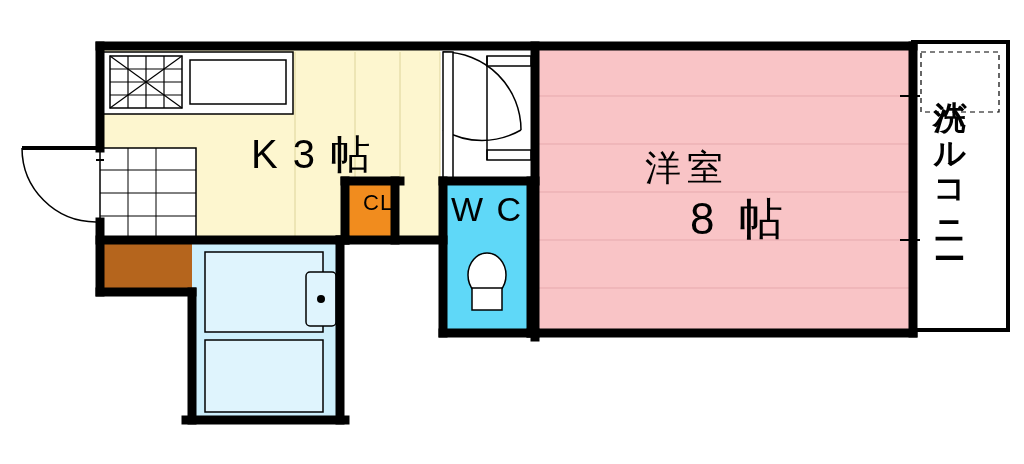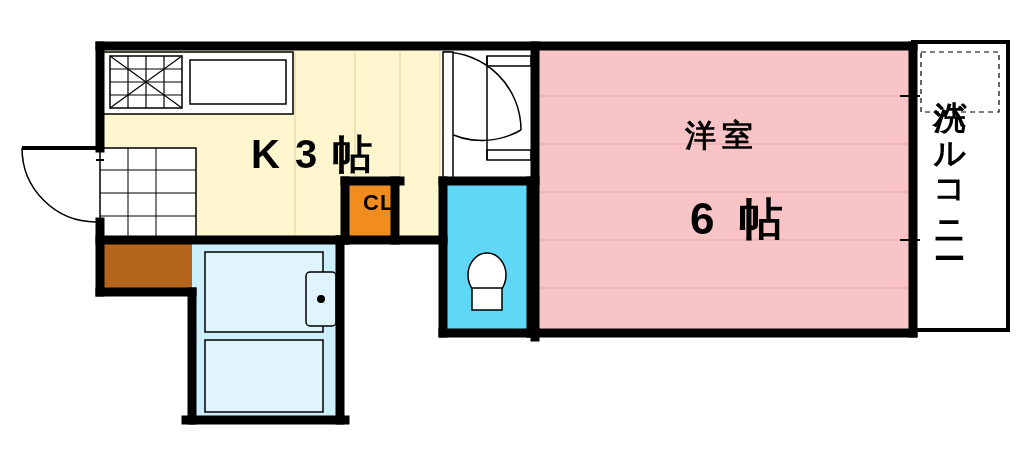--- a/index.html
+++ b/index.html
@@ -1,19 +1,19 @@
 <!DOCTYPE html>
 <html><head>
 <meta charset="utf-8">
 <style>
   html,body{margin:0;padding:0;background:#ffffff;}
   body{width:1024px;height:464px;overflow:hidden;font-family:"Liberation Sans",sans-serif;}
   #stage{position:relative;width:1024px;height:464px;background:#ffffff;}
   .abs{position:absolute;}
-  .lbl{position:absolute;font-weight:bold;color:#000;white-space:nowrap;letter-spacing:2px;}
+  .lbl{position:absolute;font-weight:normal;color:#000;white-space:nowrap;letter-spacing:2px;}
   .vlbl{position:absolute;font-weight:bold;color:#000;writing-mode:vertical-rl;text-orientation:upright;letter-spacing:4px;}
   svg{display:block;}
 </style>
 </head>
 <body>
 
 <div id="stage">
 
   <svg class="abs" style="left:0;top:0" width="1024" height="464" viewBox="0 0 1024 464">
 
@@ -136,20 +136,21 @@
       <rect x="913" y="42" width="95" height="288" stroke-width="4"></rect>
     </g>
     <rect x="921" y="52" width="78" height="60" fill="#ffffff" stroke="#000" stroke-width="1.2" stroke-dasharray="5 4"></rect>
 
   </svg>
 
   <div class="lbl" style="left:251px;top:127px;font-size:40px;">K 3 帖</div>
 
   <div class="lbl" style="left:363px;top:190px;font-size:22px;letter-spacing:1px;">CL</div>
 
+  <div class="lbl" style="left:451px;top:190px;font-size:34px;letter-spacing:2px;">W C</div>
 
-  <div class="lbl" style="left:645px;top:115px;font-size:31px;letter-spacing:6px;margin-left:40px;">洋室</div>
+  <div class="lbl" style="left:645px;top:144px;font-size:36px;letter-spacing:6px;">洋室</div>
 
-  <div class="lbl" style="left:690px;top:190px;font-size:44px;letter-spacing:6px;">6 帖</div>
+  <div class="lbl" style="left:690px;top:190px;font-size:44px;letter-spacing:6px;">8 帖</div>
 
   <div class="vlbl" style="left:928px;top:76px;font-size:32px;">洗バルコニー</div>
 
 </div>
 
 </body></html>

